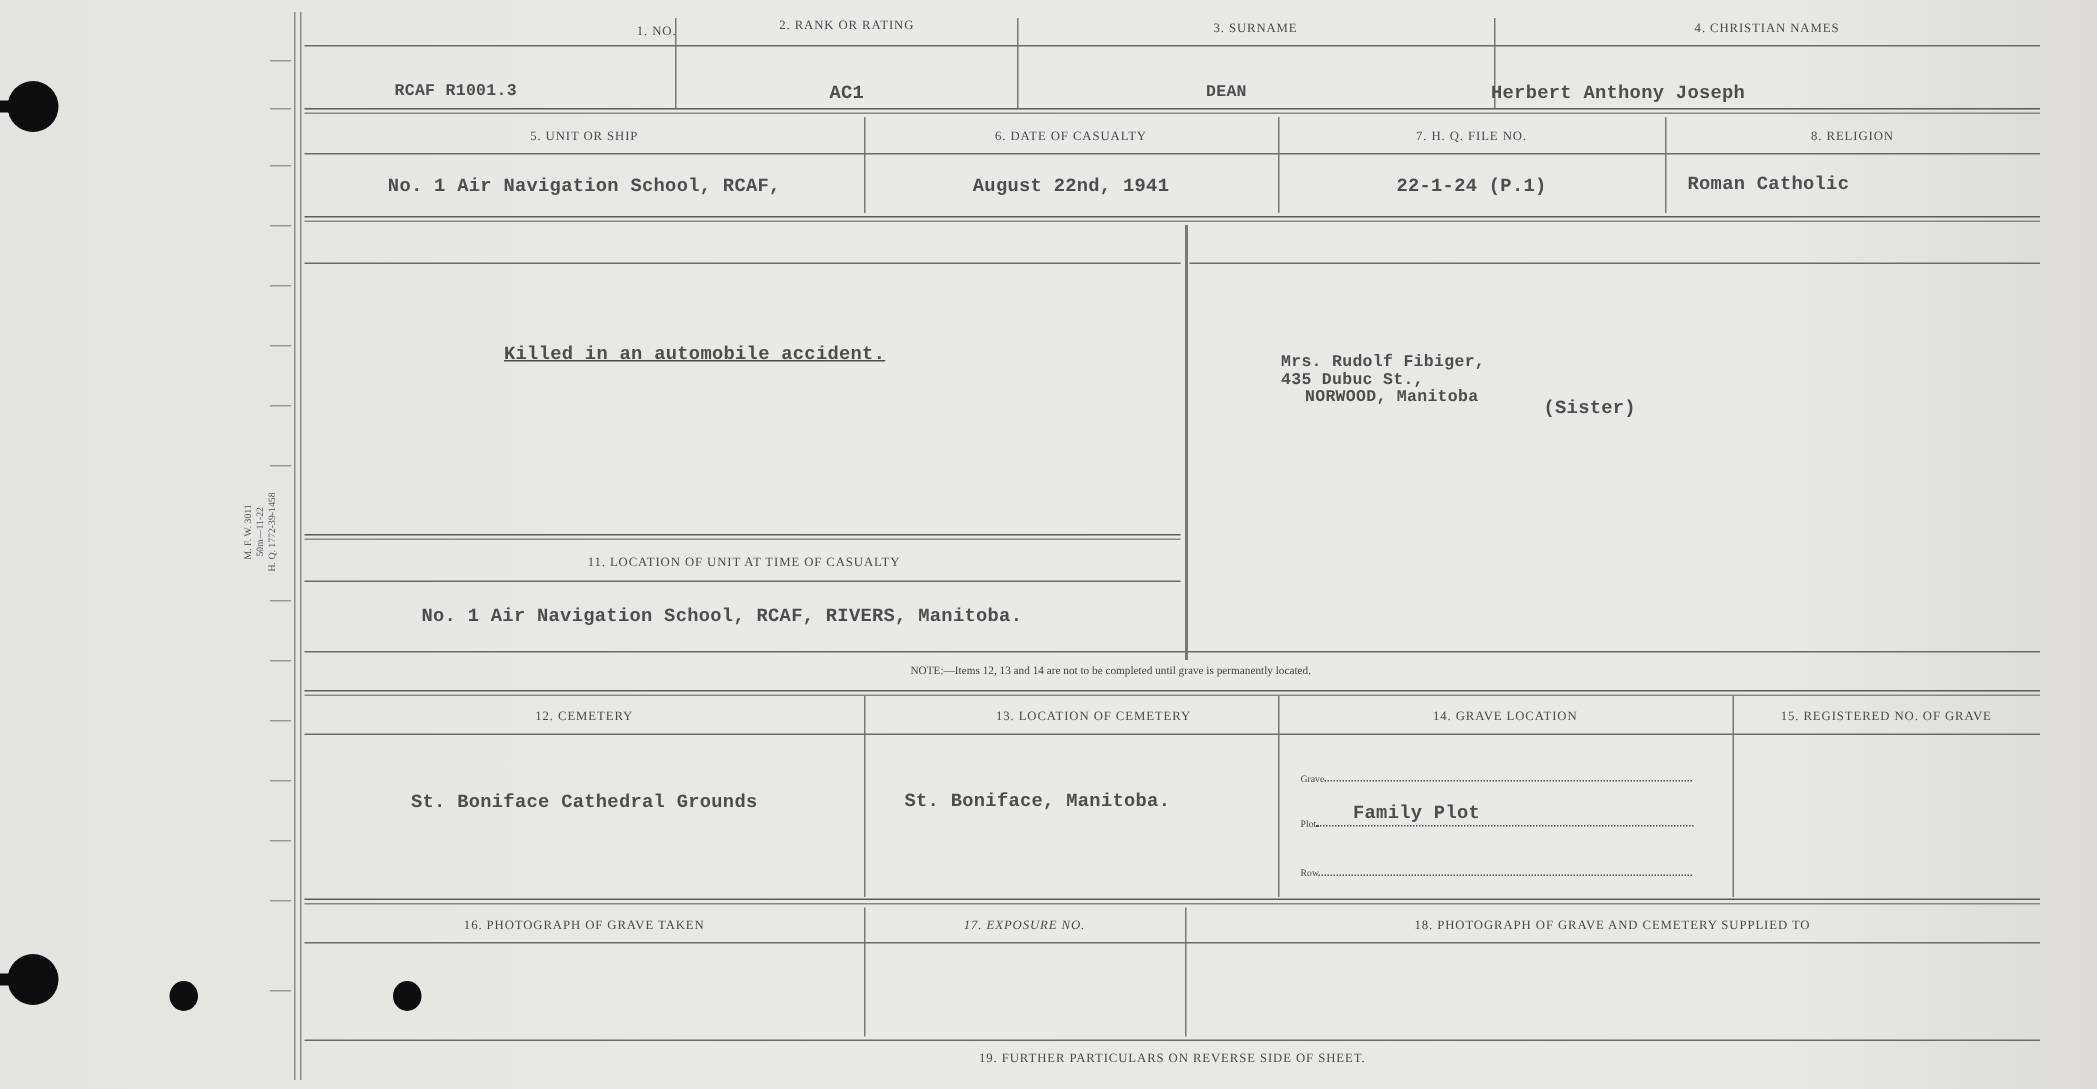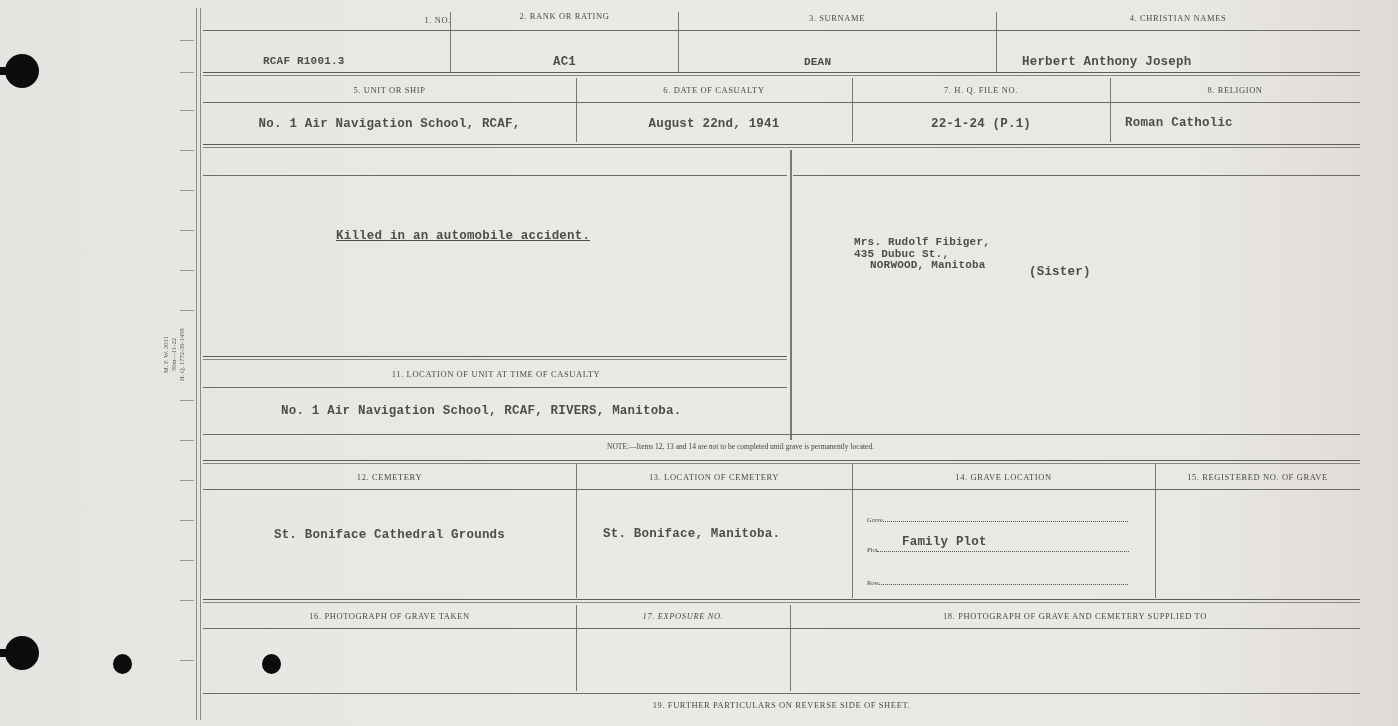--- a/index.html
+++ b/index.html
@@ -99,21 +99,21 @@
     <div class="label" style="left:793px;width:364px;top:5px;">4. CHRISTIAN NAMES</div>
 
     <div class="vline" style="left:247px;top:4px;height:60px;"></div>
     <div class="vline" style="left:475px;top:4px;height:60px;"></div>
     <div class="vline" style="left:793px;top:4px;height:60px;"></div>
     <div class="hline" style="left:0;width:1157px;top:22px;"></div>
 
     <div class="value" style="left:60px;top:47px;font-size:11px;">RCAF R1001.3</div>
     <div class="value" style="left:248px;width:227px;top:47px;text-align:center;">AC1</div>
     <div class="value" style="left:601px;top:48px;font-size:11px;">DEAN</div>
-    <div class="value" style="left:819px;top:47px;text-align:center;">Herbert Anthony Joseph</div>
+    <div class="value" style="left:791px;top:47px;text-align:center;">Herbert Anthony Joseph</div>
 
     <div class="hline double" style="left:0;width:1157px;top:64px;"></div>
 
     <div class="label" style="left:0;width:373px;top:77px;">5. UNIT OR SHIP</div>
     <div class="label" style="left:373px;width:276px;top:77px;">6. DATE OF CASUALTY</div>
     <div class="label" style="left:649px;width:258px;top:77px;">7. H. Q. FILE NO.</div>
     <div class="label" style="left:907px;width:250px;top:77px;">8. RELIGION</div>
 
     <div class="vline" style="left:373px;top:70px;height:64px;"></div>
     <div class="vline" style="left:649px;top:70px;height:64px;"></div>
@@ -142,21 +142,21 @@
     <div class="label" style="left:0;width:586px;top:361px;">11. LOCATION OF UNIT AT TIME OF CASUALTY</div>
     <div class="hline" style="left:0;width:584px;top:379px;"></div>
     <div class="value" style="left:78px;top:396px;">No. 1 Air Navigation School, RCAF, RIVERS, Manitoba.</div>
 
     <div class="hline" style="left:0;width:1157px;top:426px;"></div>
 
     <div class="note" style="left:404px;top:434px;">NOTE:—Items 12, 13 and 14 are not to be completed until grave is permanently located.</div>
     <div class="hline double" style="left:0;width:1157px;top:452px;"></div>
 
     <div class="label" style="left:0;width:373px;top:464px;">12. CEMETERY</div>
-    <div class="label" style="left:373px;width:276px;top:464px;">13. LOCATION OF CEMETERY</div>
+    <div class="label" style="left:388px;width:276px;top:464px;">13. LOCATION OF CEMETERY</div>
     <div class="label" style="left:649px;width:303px;top:464px;">14. GRAVE LOCATION</div>
     <div class="label" style="left:952px;width:205px;top:464px;">15. REGISTERED NO. OF GRAVE</div>
 
     <div class="vline" style="left:373px;top:456px;height:134px;"></div>
     <div class="vline" style="left:649px;top:456px;height:134px;"></div>
     <div class="vline" style="left:952px;top:456px;height:134px;"></div>
     <div class="hline" style="left:0;width:1157px;top:481px;"></div>
 
     <div class="value" style="left:0;width:373px;top:520px;text-align:center;">St. Boniface Cathedral Grounds</div>
     <div class="value" style="left:400px;top:519px;">St. Boniface, Manitoba.</div>

